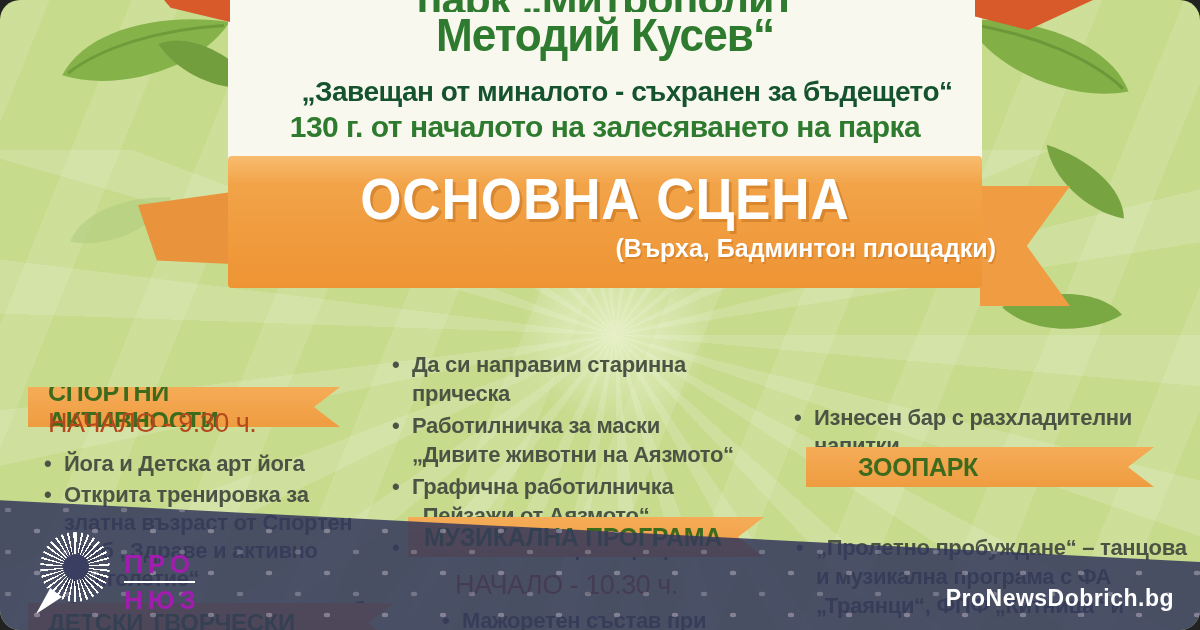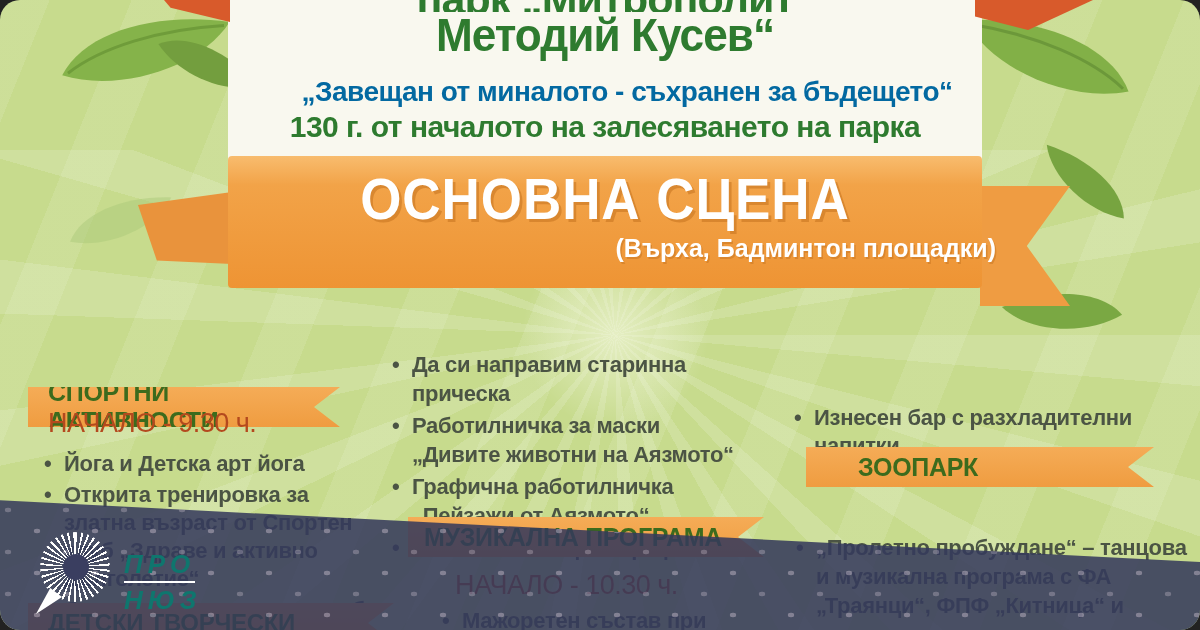--- a/index.html
+++ b/index.html
@@ -15,21 +15,21 @@
       repeating-conic-gradient(from -8deg at 615px 185px, rgba(255,255,255,.15) 0deg 5deg, rgba(255,255,255,0) 5deg 14deg);}
   
   .leaf{position:absolute;}
   
   .panel{position:absolute;left:228px;top:0;width:754px;height:176px;background:#f9f8ef;border-radius:0 0 6px 6px;}
   .cut-line{position:absolute;left:228px;top:0;width:754px;height:12px;overflow:hidden;text-align:center;}
   .cut-line span{display:inline-block;margin-top:-36px;font-size:43px;font-weight:bold;color:#2e7b2f;letter-spacing:-1px;}
   .park-name{position:absolute;left:228px;top:8px;width:754px;text-align:center;
     font-size:46px;font-weight:bold;color:#2e7b2f;letter-spacing:-1px;transform:scaleX(.96);}
   .motto{position:absolute;left:228px;top:76px;width:798px;text-align:center;
-    font-size:28px;font-weight:bold;color:#0369a1;letter-spacing:-0.5px;}
+    font-size:28px;font-weight:bold;color:#14532d;letter-spacing:-0.5px;}
   .anniv{position:absolute;left:228px;top:110px;width:754px;text-align:center;
     font-size:30px;font-weight:bold;color:#2e7b2f;letter-spacing:-0.5px;}
   
   .red-l{position:absolute;left:164px;top:0;width:66px;height:26px;background:#d85a2b;
     clip-path:polygon(0 0,100% 0,100% 85%,10% 30%);}
   .red-r{position:absolute;left:975px;top:0;width:118px;height:30px;background:#d85a2b;
     clip-path:polygon(0 0,100% 0,45% 100%,0 55%);}
   
   .tail-left{position:absolute;left:138px;top:192px;width:94px;height:72px;background:#e9933c;
     clip-path:polygon(0 18%,100% 0,100% 100%,20% 95%);}
@@ -73,21 +73,21 @@
     background-size:58px 42px,58px 42px;background-position:8px 6px,37px 27px;
     clip-path:polygon(0 79.4%,100% 89.2%,100% 100%,0 100%);}
   
   .logo{position:absolute;z-index:9;}
   .logo-mark{left:36px;top:528px;width:78px;height:86px;}
   .swirl{position:absolute;left:4px;top:4px;width:70px;height:70px;border-radius:50%;
     background:repeating-conic-gradient(from 0deg,#fff 0deg 3.5deg,rgba(255,255,255,0) 3.5deg 10.5deg);}
   .swirl-hole{position:absolute;left:27px;top:26px;width:26px;height:26px;border-radius:50%;background:#3a3e60;}
   .swirl-tail{position:absolute;left:0;top:60px;width:26px;height:26px;background:#fff;
     clip-path:polygon(0 100%,100% 35%,55% 0);}
-  .logo-text{left:124px;top:551px;color:#0f766e;font-weight:bold;font-size:26px;letter-spacing:5px;line-height:1;font-style:italic;}
+  .logo-text{left:124px;top:551px;color:#a21caf;font-weight:bold;font-size:26px;letter-spacing:5px;line-height:1;}
   .logo-text .l1{border-bottom:2px solid #fff;padding-bottom:4px;margin-bottom:4px;display:inline-block;}
   .logo-text div{white-space:nowrap;}
   .watermark{position:absolute;z-index:9;right:26px;top:585px;color:#fff;
     font-size:23px;font-weight:bold;letter-spacing:.5px;}
 </style>
 </head>
 <body>
 
 <div class="stage">
   <div class="bg-stripes"></div>
@@ -171,13 +171,14 @@
 
   <div class="logo logo-mark" style="position:absolute;">
     <div class="swirl"></div>
     <div class="swirl-tail"></div>
     <div class="swirl-hole"></div>
   </div>
   <div class="logo logo-text" style="position:absolute;">
     <div><span class="l1">ПРО</span></div>
     <div>НЮЗ</div>
   </div>
+  <div class="watermark">ProNewsDobrich.bg</div>
 </div>
 
 </body></html>

